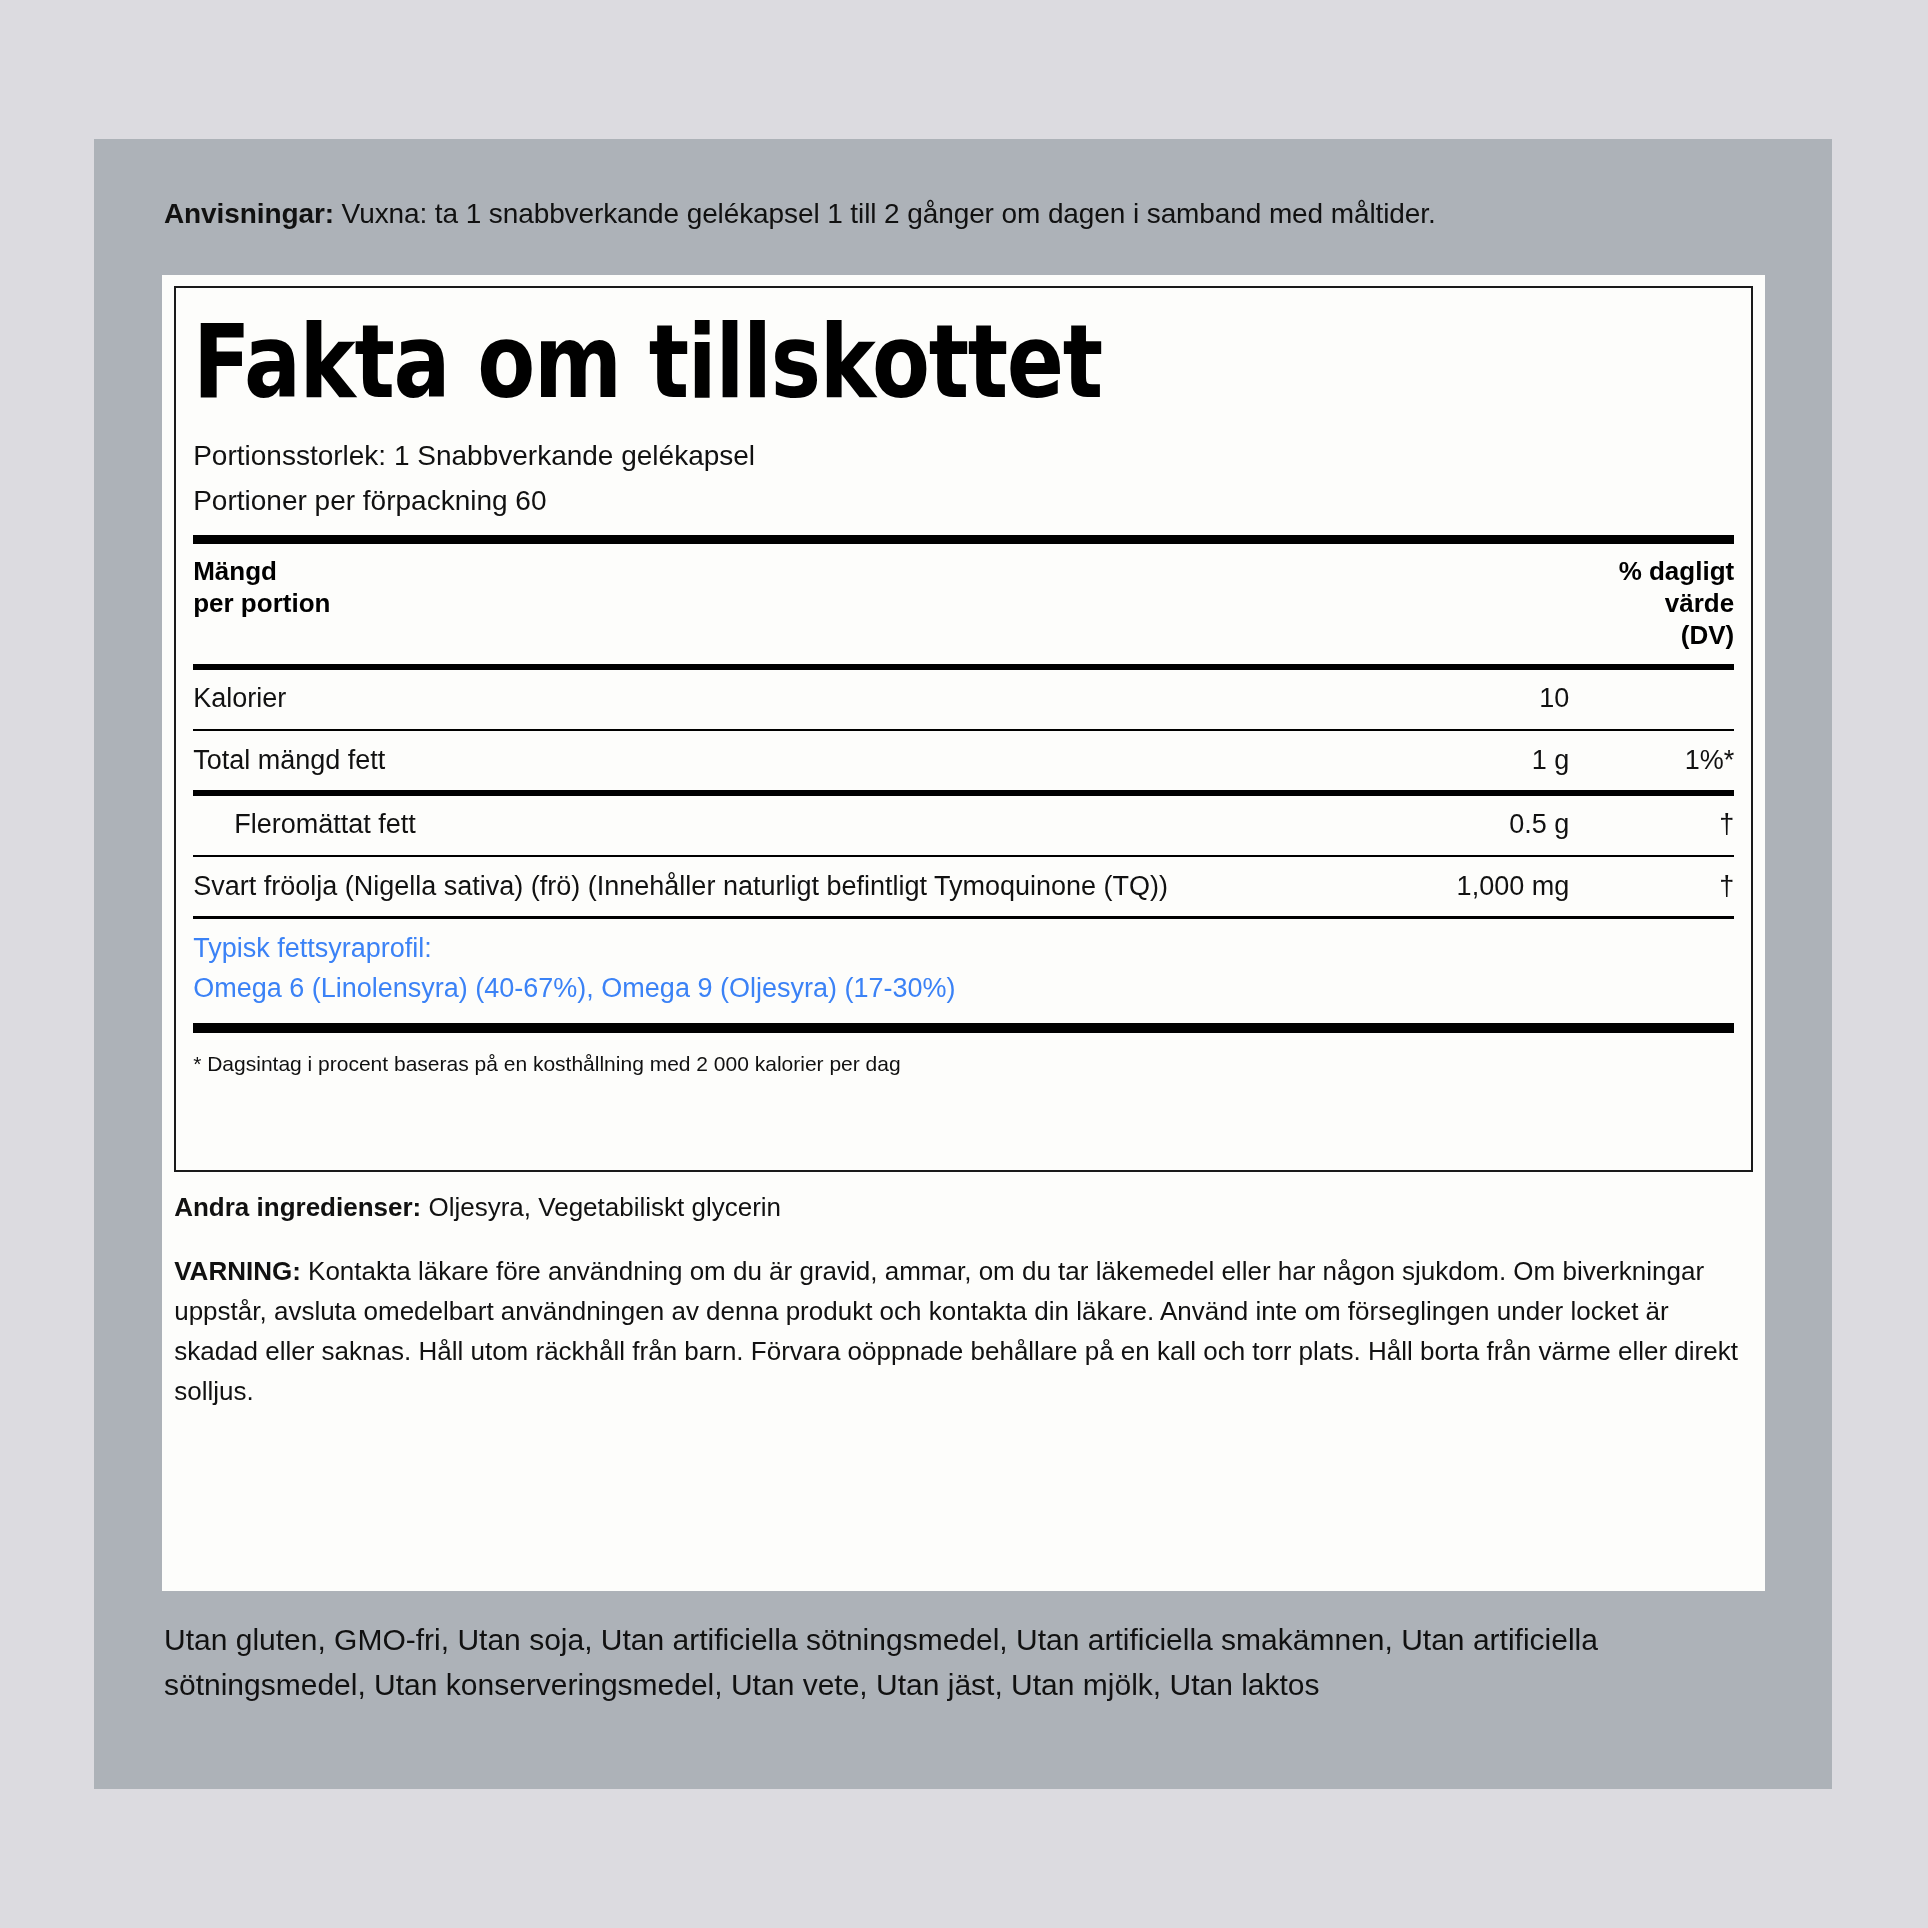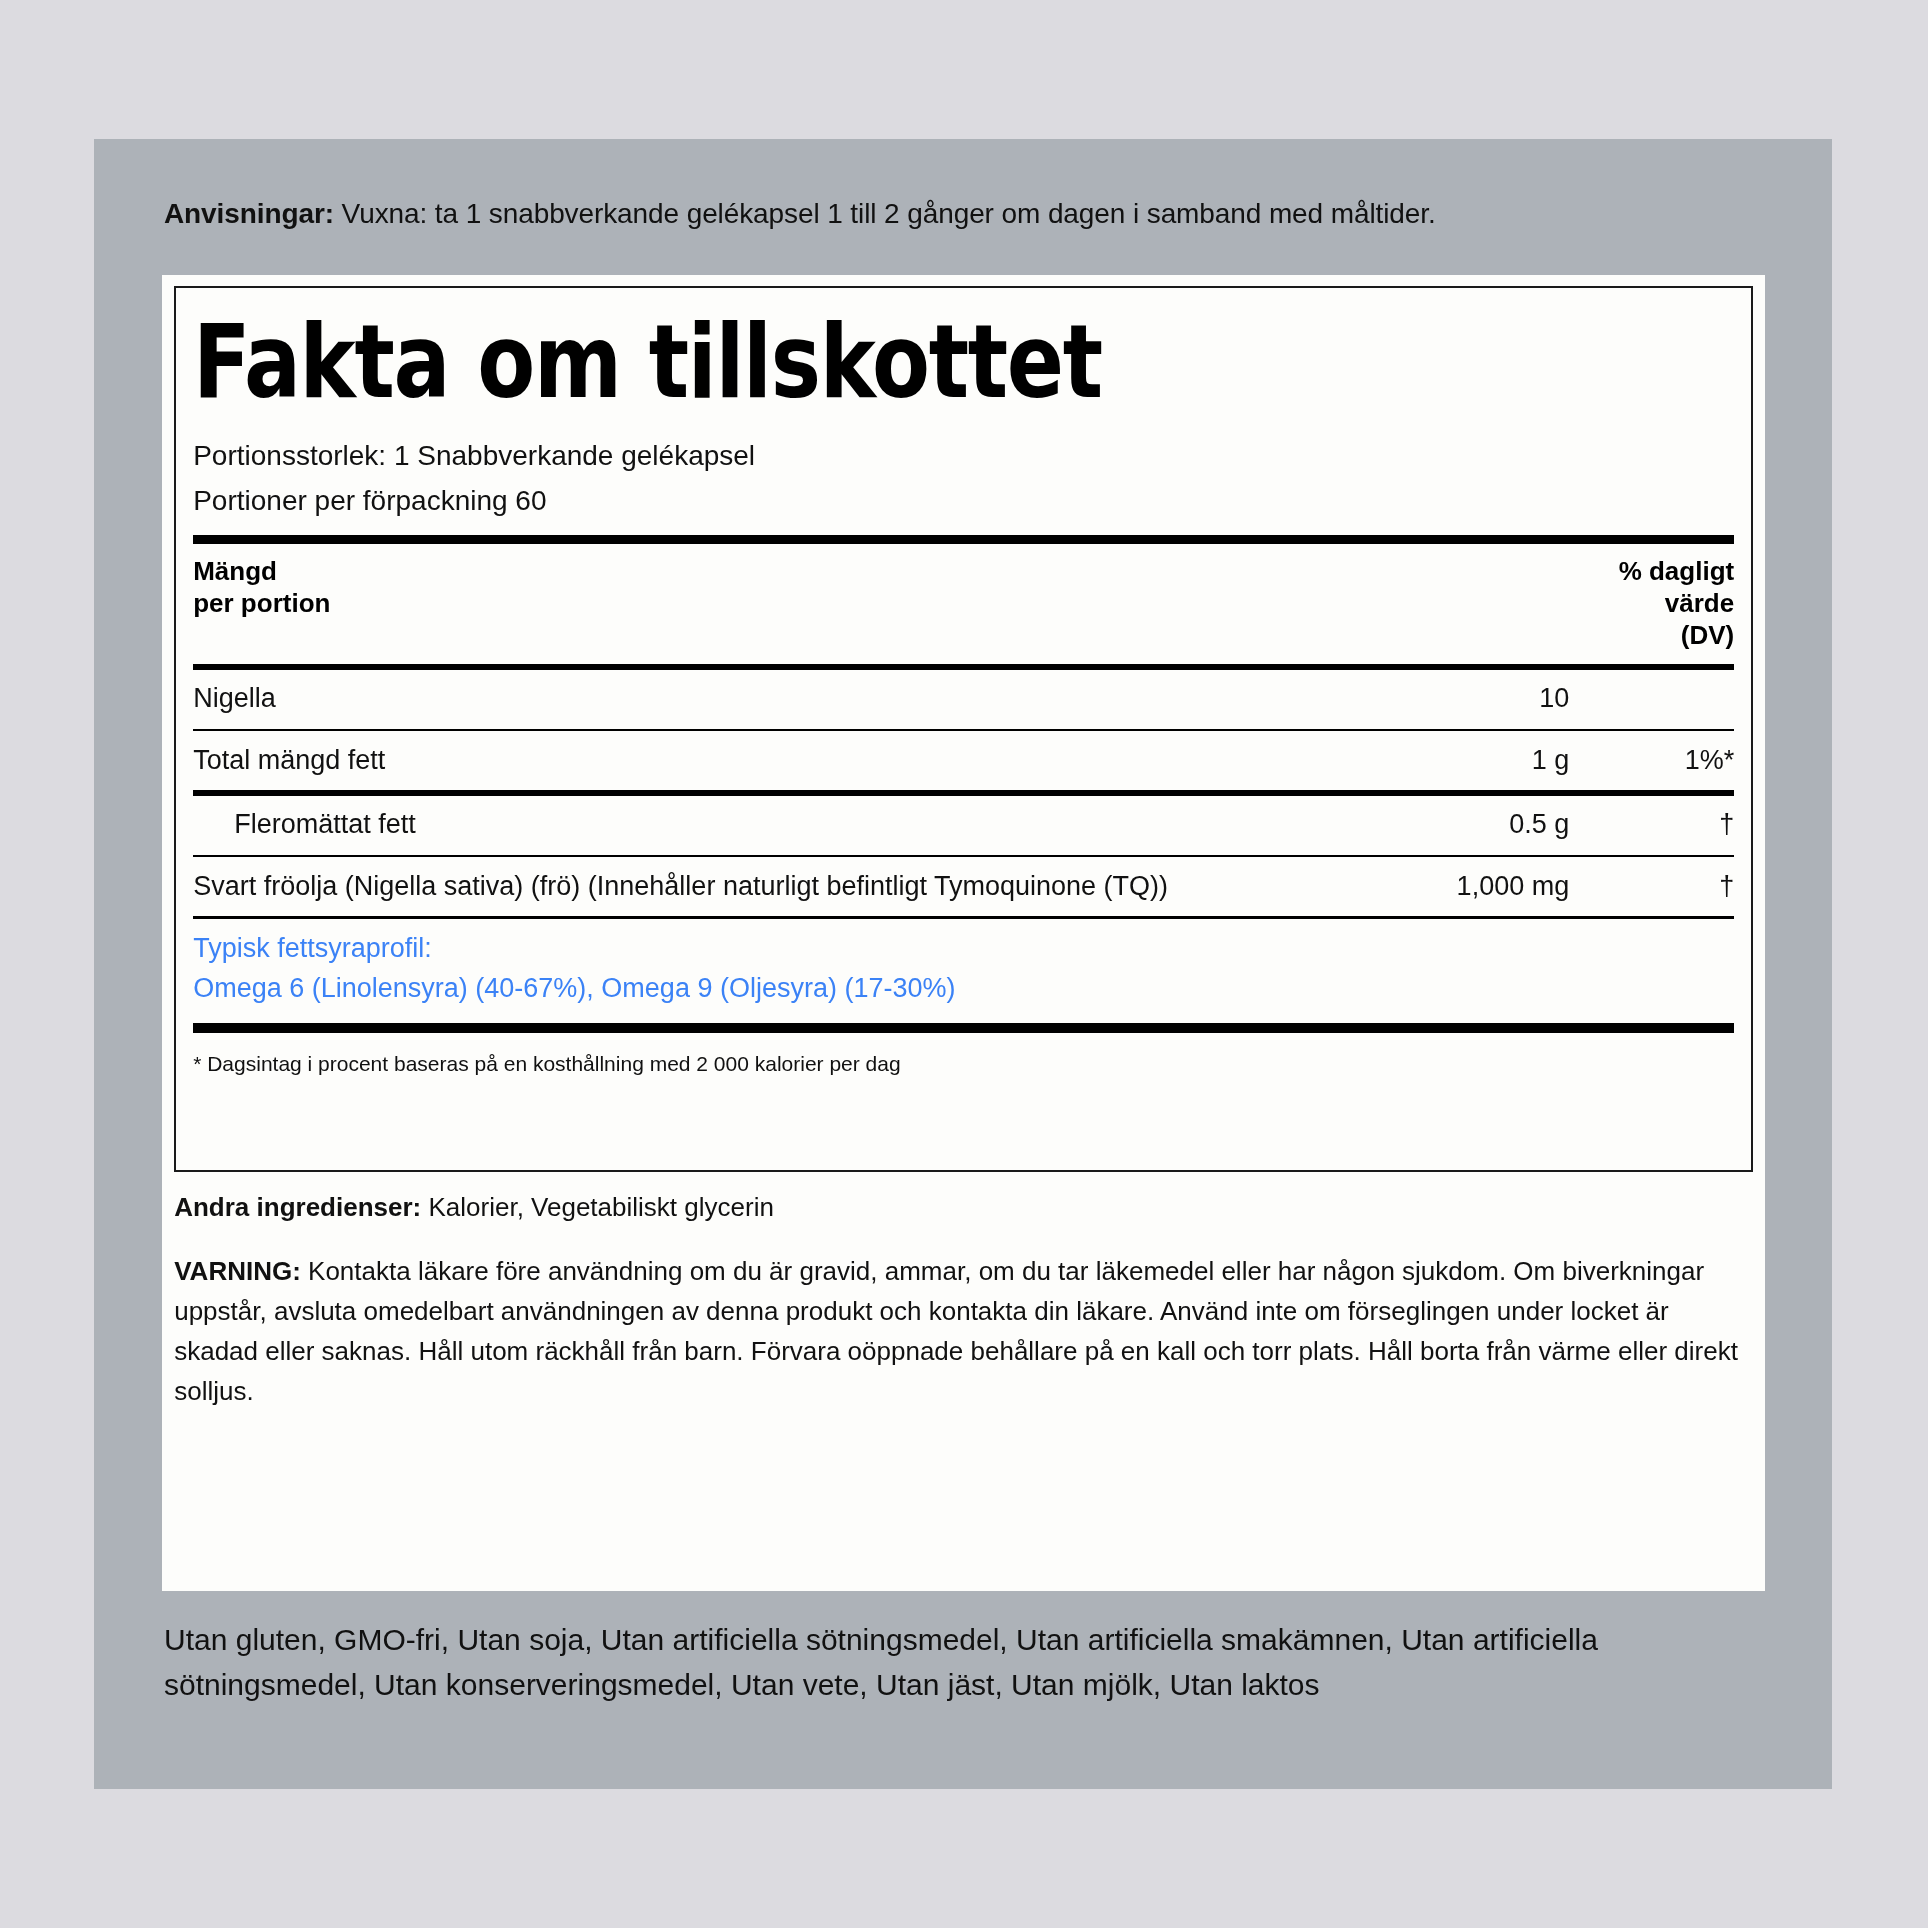--- a/index.html
+++ b/index.html
@@ -226,21 +226,21 @@
         <div class="right">
           <div>% dagligt</div>
           <div>värde</div>
           <div>(DV)</div>
         </div>
       </div>
 
       <div class="rule-med"></div>
 
       <div class="nrow">
-        <div class="name">Nigella</div>
+        <div class="name">Kalorier</div>
         <div class="amt">10</div>
         <div class="dv"></div>
       </div>
 
       <div class="rule-thin"></div>
 
       <div class="nrow">
         <div class="name">Total mängd fett</div>
         <div class="amt">1 g</div>
         <div class="dv">1%*</div>
@@ -271,21 +271,21 @@
 
       <div class="rule-thick"></div>
 
       <div id="footnotes">
         <div>* Dagsintag i procent baseras på en kosthållning med 2 000 kalorier per dag</div>
       </div>
 
     </div>
 
     <div id="other-ingredients">
-      <span class="lbl">Andra ingredienser:</span><span> Kalorier, Vegetabiliskt glycerin</span>
+      <span class="lbl">Andra ingredienser:</span><span> Oljesyra, Vegetabiliskt glycerin</span>
     </div>
 
     <div id="warning">
       <span class="lbl">VARNING:</span><span> Kontakta läkare före användning om du är gravid, ammar, om du tar läkemedel eller har någon sjukdom. Om biverkningar uppstår, avsluta omedelbart användningen av denna produkt och kontakta din läkare. Använd inte om förseglingen under locket är skadad eller saknas. Håll utom räckhåll från barn. Förvara oöppnade behållare på en kall och torr plats. Håll borta från värme eller direkt solljus.</span>
     </div>
 
   </div>
 
   <div id="free-from">Utan gluten, GMO-fri, Utan soja, Utan artificiella sötningsmedel, Utan artificiella smakämnen, Utan artificiella sötningsmedel, Utan konserveringsmedel, Utan vete, Utan jäst, Utan mjölk, Utan laktos</div>
 

